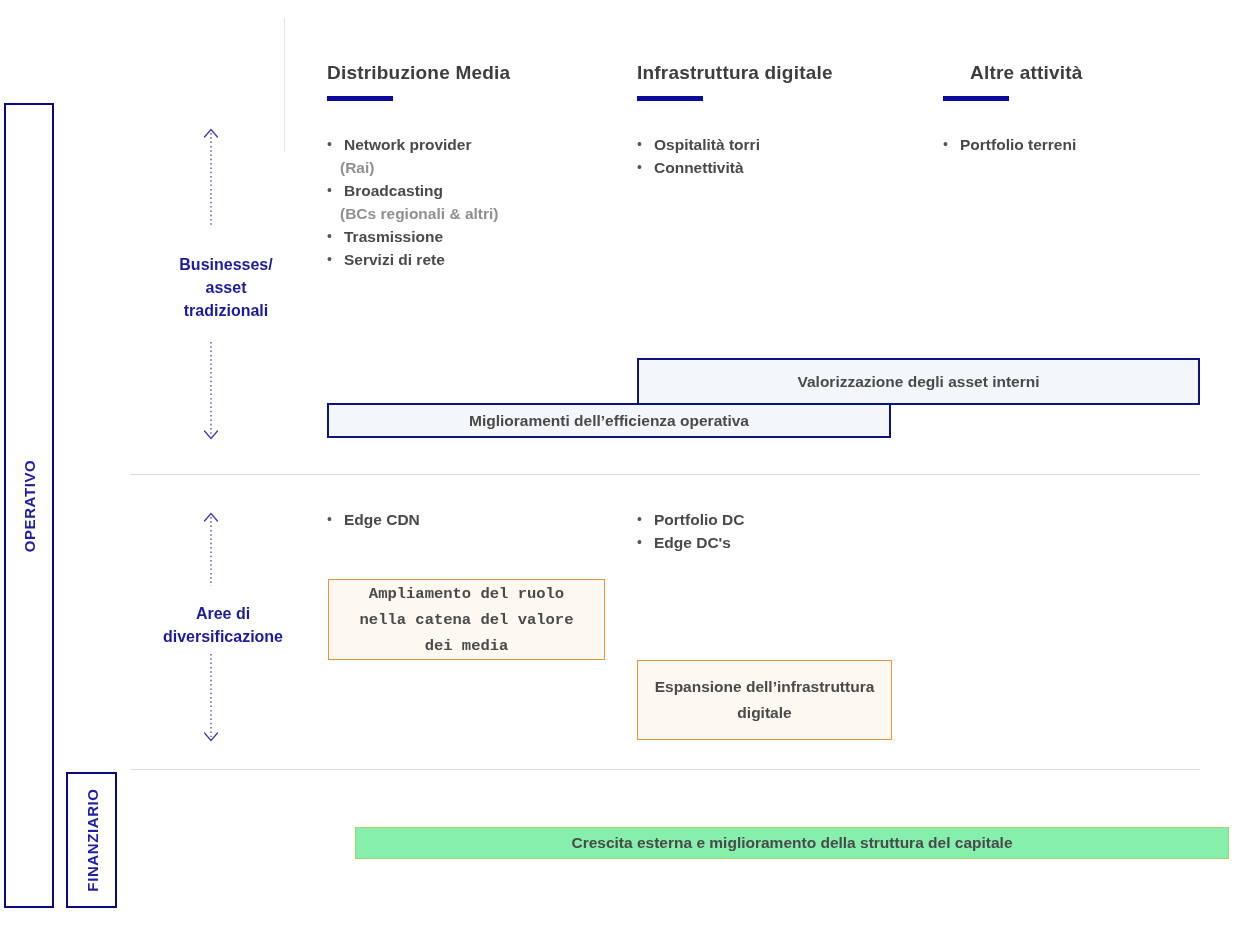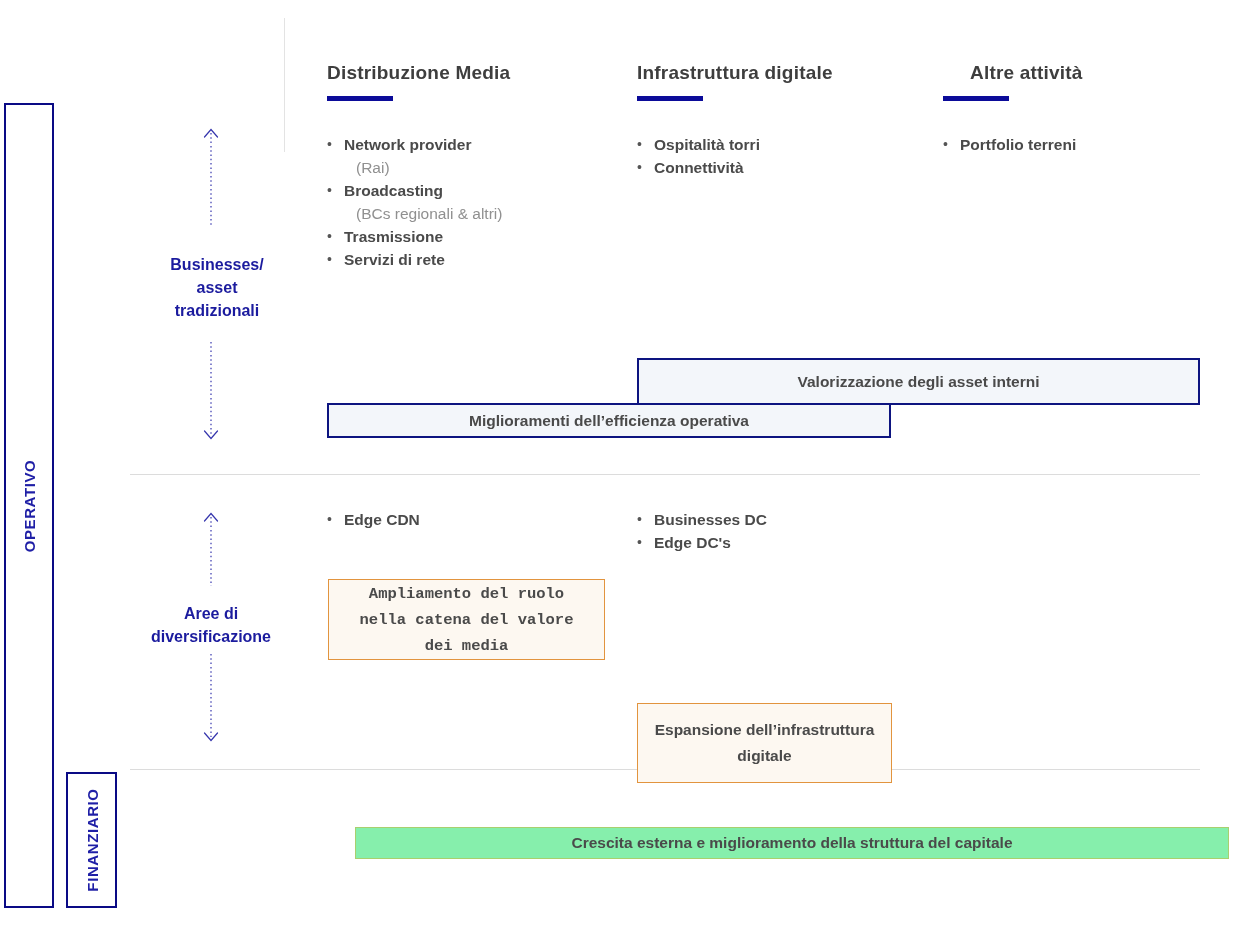--- a/index.html
+++ b/index.html
@@ -22,21 +22,21 @@
   .vguide{position:absolute;width:1px;background:#e3e3e3;}
   .hdivider{position:absolute;height:1px;background:#dcdcdc;}
   
   .col-header{position:absolute;font-size:19px;font-weight:700;color:#3e3e3e;letter-spacing:0.2px;}
   .col-underline{position:absolute;width:66px;height:5px;background:#0b0b99;}
   
   .bullet-list{position:absolute;}
   .bullet-item{display:flex;line-height:23px;font-size:15.5px;}
   .dot{width:17px;color:#555555;font-size:14px;flex:0 0 17px;}
   .btxt{color:#4a4a4a;font-weight:600;}
-  .bullet-sub{margin-left:29px;line-height:23px;font-size:15.5px;color:#909090;font-weight:400;}
+  .bullet-sub{margin-left:13px;line-height:23px;font-size:15.5px;color:#909090;font-weight:700;}
   
   .row-label{position:absolute;width:180px;text-align:center;color:#1b1b9e;font-weight:700;
              font-size:16px;line-height:23px;}
   .arrow{position:absolute;left:200px;width:22px;}
   .arrow path.shaft{stroke:#3535ad;stroke-width:1.2;stroke-dasharray:1.5 2.8;fill:none;}
   .arrow path.head{stroke:#3535ad;stroke-width:1.2;fill:none;stroke-linecap:round;}
   
   .ibox{
     position:absolute;box-sizing:border-box;display:flex;align-items:center;justify-content:center;
     text-align:center;font-size:15.5px;font-weight:600;color:#4a4a4a;line-height:26px;
@@ -68,21 +68,21 @@
   <div class="col-header" style="left:637px;top:62px;">Infrastruttura digitale</div>
   <div class="col-underline" style="left:637px;top:96px;"></div>
 
   <div class="col-header" style="left:970px;top:62px;">Altre attività</div>
   <div class="col-underline" style="left:943px;top:96px;"></div>
 
   <svg class="arrow" style="top:126px;" width="22" height="102">
     <path class="shaft" d="M11 7 V 100"></path>
     <path class="head" d="M4.5 11 L11 3.5 L17.5 11"></path>
   </svg>
-  <div class="row-label" style="left:127px;top:253px;">
+  <div class="row-label" style="left:136px;top:253px;">
     <div>Businesses/</div>
     <div>asset</div>
     <div>tradizionali</div>
   </div>
   <svg class="arrow" style="top:340px;" width="22" height="102">
     <path class="shaft" d="M11 2 V 95"></path>
     <path class="head" d="M4.5 91 L11 98.5 L17.5 91"></path>
   </svg>
 
   <div class="bullet-list" style="left:327px;top:133px;width:290px;">
@@ -128,51 +128,51 @@
     <span>Valorizzazione degli asset interni</span>
   </div>
   <div class="ibox blue" style="left:327px;top:403px;width:564px;height:35px;">
     <span>Miglioramenti dell’efficienza operativa</span>
   </div>
 
   <svg class="arrow" style="top:510px;" width="22" height="78">
     <path class="shaft" d="M11 7 V 76"></path>
     <path class="head" d="M4.5 11 L11 3.5 L17.5 11"></path>
   </svg>
-  <div class="row-label" style="left:121px;top:602px;text-align:center;">
+  <div class="row-label" style="left:133px;top:602px;text-align:center;">
     <div>Aree di</div>
     <div>diversificazione</div>
   </div>
   <svg class="arrow" style="top:652px;" width="22" height="92">
     <path class="shaft" d="M11 2 V 85"></path>
     <path class="head" d="M4.5 81 L11 88.5 L17.5 81"></path>
   </svg>
 
   <div class="bullet-list" style="left:327px;top:508px;width:260px;">
     <div class="bullet-item">
       <span class="dot">•</span>
       <span class="btxt">Edge CDN</span>
     </div>
   </div>
 
   <div class="bullet-list" style="left:637px;top:508px;width:260px;">
     <div class="bullet-item">
       <span class="dot">•</span>
-      <span class="btxt">Businesses DC</span>
+      <span class="btxt">Portfolio DC</span>
     </div>
     <div class="bullet-item">
       <span class="dot">•</span>
       <span class="btxt">Edge DC's</span>
     </div>
   </div>
 
   <div class="ibox orange" style="left:328px;top:579px;width:277px;height:81px;font-family:Liberation Mono, monospace;">
     <span>Ampliamento del ruolo nella catena del valore dei media</span>
   </div>
-  <div class="ibox orange" style="left:637px;top:660px;width:255px;height:80px;margin-top:43px;">
+  <div class="ibox orange" style="left:637px;top:660px;width:255px;height:80px;">
     <span>Espansione dell’infrastruttura digitale</span>
   </div>
 
   <div class="ibox green" style="left:327px;top:827px;width:874px;height:32px;">
     <span>Crescita esterna e miglioramento della struttura del capitale</span>
   </div>
 
 </div>
 
 </body></html>

